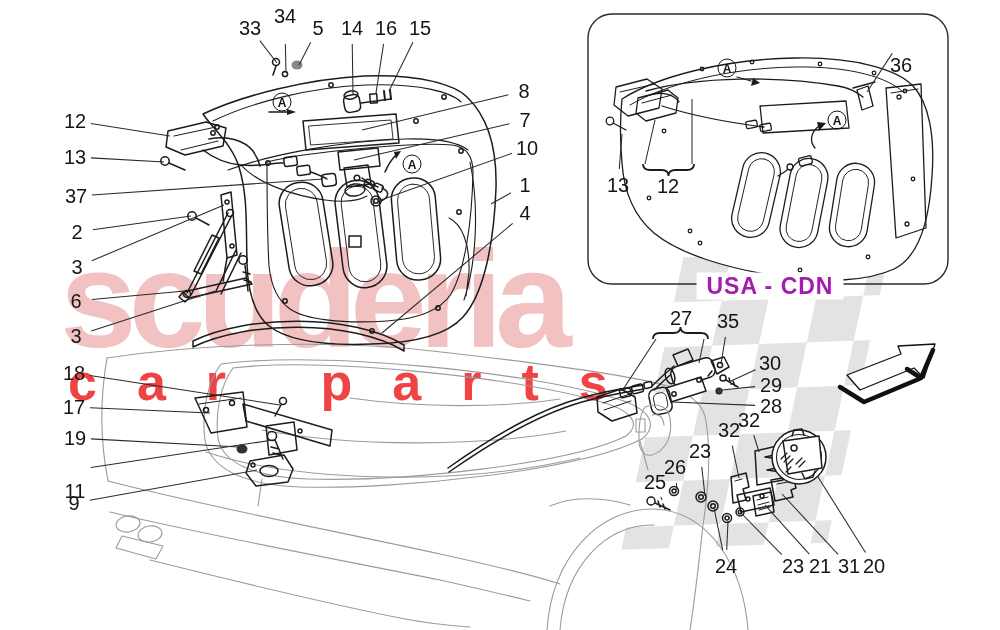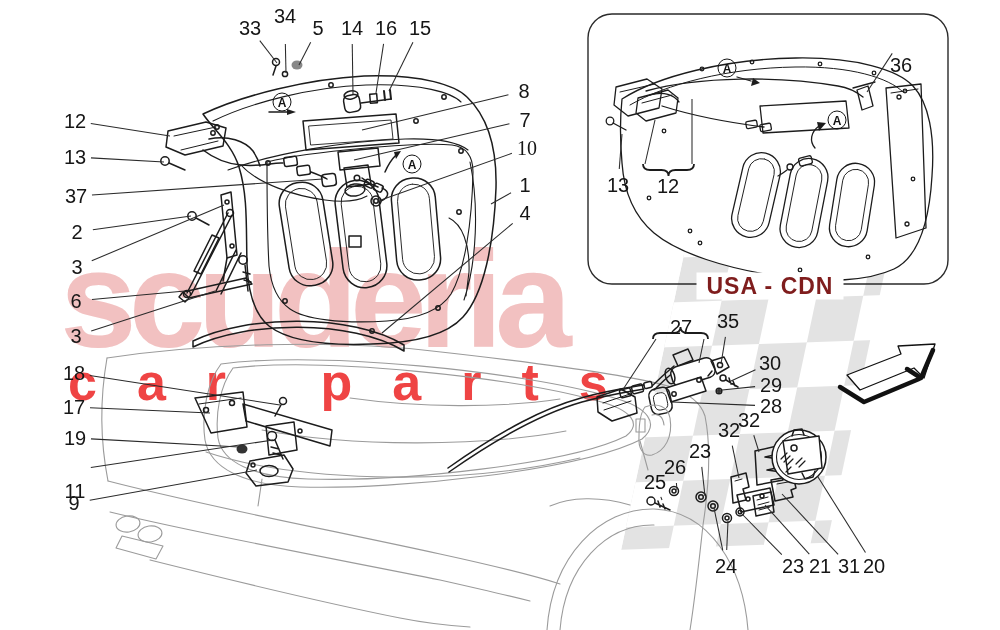--- a/index.html
+++ b/index.html
@@ -13,21 +13,21 @@
   #wm-sub{position:absolute;left:68px;top:356px;z-index:1;font-size:52px;font-weight:bold;
     letter-spacing:40px;line-height:1;color:#ef4444;white-space:nowrap;}
   #art,#leaders{position:absolute;left:0;top:0;width:1000px;height:630px;}
   #art{z-index:2;} #leaders{z-index:3;}
   #labels{position:absolute;left:0;top:0;width:1000px;height:566px;z-index:4;}
   .callout{position:absolute;transform:translate(-50%,-50%);font-size:20px;color:#161616;white-space:nowrap;}
   .amark{position:absolute;width:17px;height:17px;transform:translate(-50%,-50%);
     border:1.6px solid #141414;border-radius:50%;display:flex;align-items:center;justify-content:center;
     font-size:12px;font-weight:bold;color:#141414;}
   .usa-cdn{position:absolute;left:770px;top:286px;transform:translate(-50%,-50%);z-index:4;
-    font-size:23px;font-weight:bold;letter-spacing:1px;color:#7f1d1d;background:#fff;padding:0 10px;white-space:nowrap;}
+    font-size:23px;font-weight:bold;letter-spacing:1px;color:#a21caf;background:#fff;padding:0 10px;white-space:nowrap;}
 </style>
 </head>
 <body>
 
 <div id="stage">
 
   <div id="checkers"></div>
   <div id="wm-brand">scuderia</div>
   <div id="wm-sub">car parts</div>
 
@@ -317,39 +317,39 @@
 
   <div id="labels">
       <div class="callout" style="left: 250px; top: 28px;">33</div>
       <div class="callout" style="left: 285px; top: 16px;">34</div>
       <div class="callout" style="left: 318px; top: 28px;">5</div>
       <div class="callout" style="left: 352px; top: 28px;">14</div>
       <div class="callout" style="left: 386px; top: 28px;">16</div>
       <div class="callout" style="left: 420px; top: 28px;">15</div>
       <div class="callout" style="left: 524px; top: 91px;">8</div>
       <div class="callout" style="left: 525px; top: 120px;">7</div>
-      <div class="callout" style="left: 527px; top: 148px; font-family: Liberation Serif, serif;">10</div>
+      <div class="callout" style="left: 527px; top: 148px;">10</div>
       <div class="callout" style="left: 525px; top: 185px;">1</div>
       <div class="callout" style="left: 525px; top: 213px;">4</div>
       <div class="callout" style="left: 75px; top: 121px;">12</div>
       <div class="callout" style="left: 75px; top: 157px;">13</div>
       <div class="callout" style="left: 76px; top: 196px;">37</div>
       <div class="callout" style="left: 77px; top: 232px;">2</div>
       <div class="callout" style="left: 77px; top: 267px;">3</div>
       <div class="callout" style="left: 76px; top: 301px;">6</div>
       <div class="callout" style="left: 76px; top: 336px;">3</div>
       <div class="callout" style="left: 74px; top: 373px;">18</div>
       <div class="callout" style="left: 74px; top: 407px;">17</div>
       <div class="callout" style="left: 75px; top: 438px;">19</div>
       <div class="callout" style="left: 75px; top: 491px; text-align: center;">11</div>
       <div class="callout" style="left: 74px; top: 503px;">9</div>
       <div class="callout" style="left: 901px; top: 40px; margin-top: 25px;">36</div>
       <div class="callout" style="left: 618px; top: 185px;">13</div>
       <div class="callout" style="left: 668px; top: 186px;">12</div>
-      <div class="callout" style="left: 681px; top: 327px;">27</div>
+      <div class="callout" style="left: 681px; top: 318px;">27</div>
       <div class="callout" style="left: 728px; top: 321px;">35</div>
       <div class="callout" style="left: 770px; top: 363px;">30</div>
       <div class="callout" style="left: 771px; top: 385px;">29</div>
       <div class="callout" style="left: 771px; top: 406px;">28</div>
       <div class="callout" style="left: 749px; top: 420px;">32</div>
       <div class="callout" style="left: 729px; top: 430px;">32</div>
       <div class="callout" style="left: 700px; top: 451px;">23</div>
       <div class="callout" style="left: 675px; top: 467px;">26</div>
       <div class="callout" style="left: 655px; top: 482px;">25</div>
       <div class="callout" style="left: 726px; top: 566px;">24</div>

